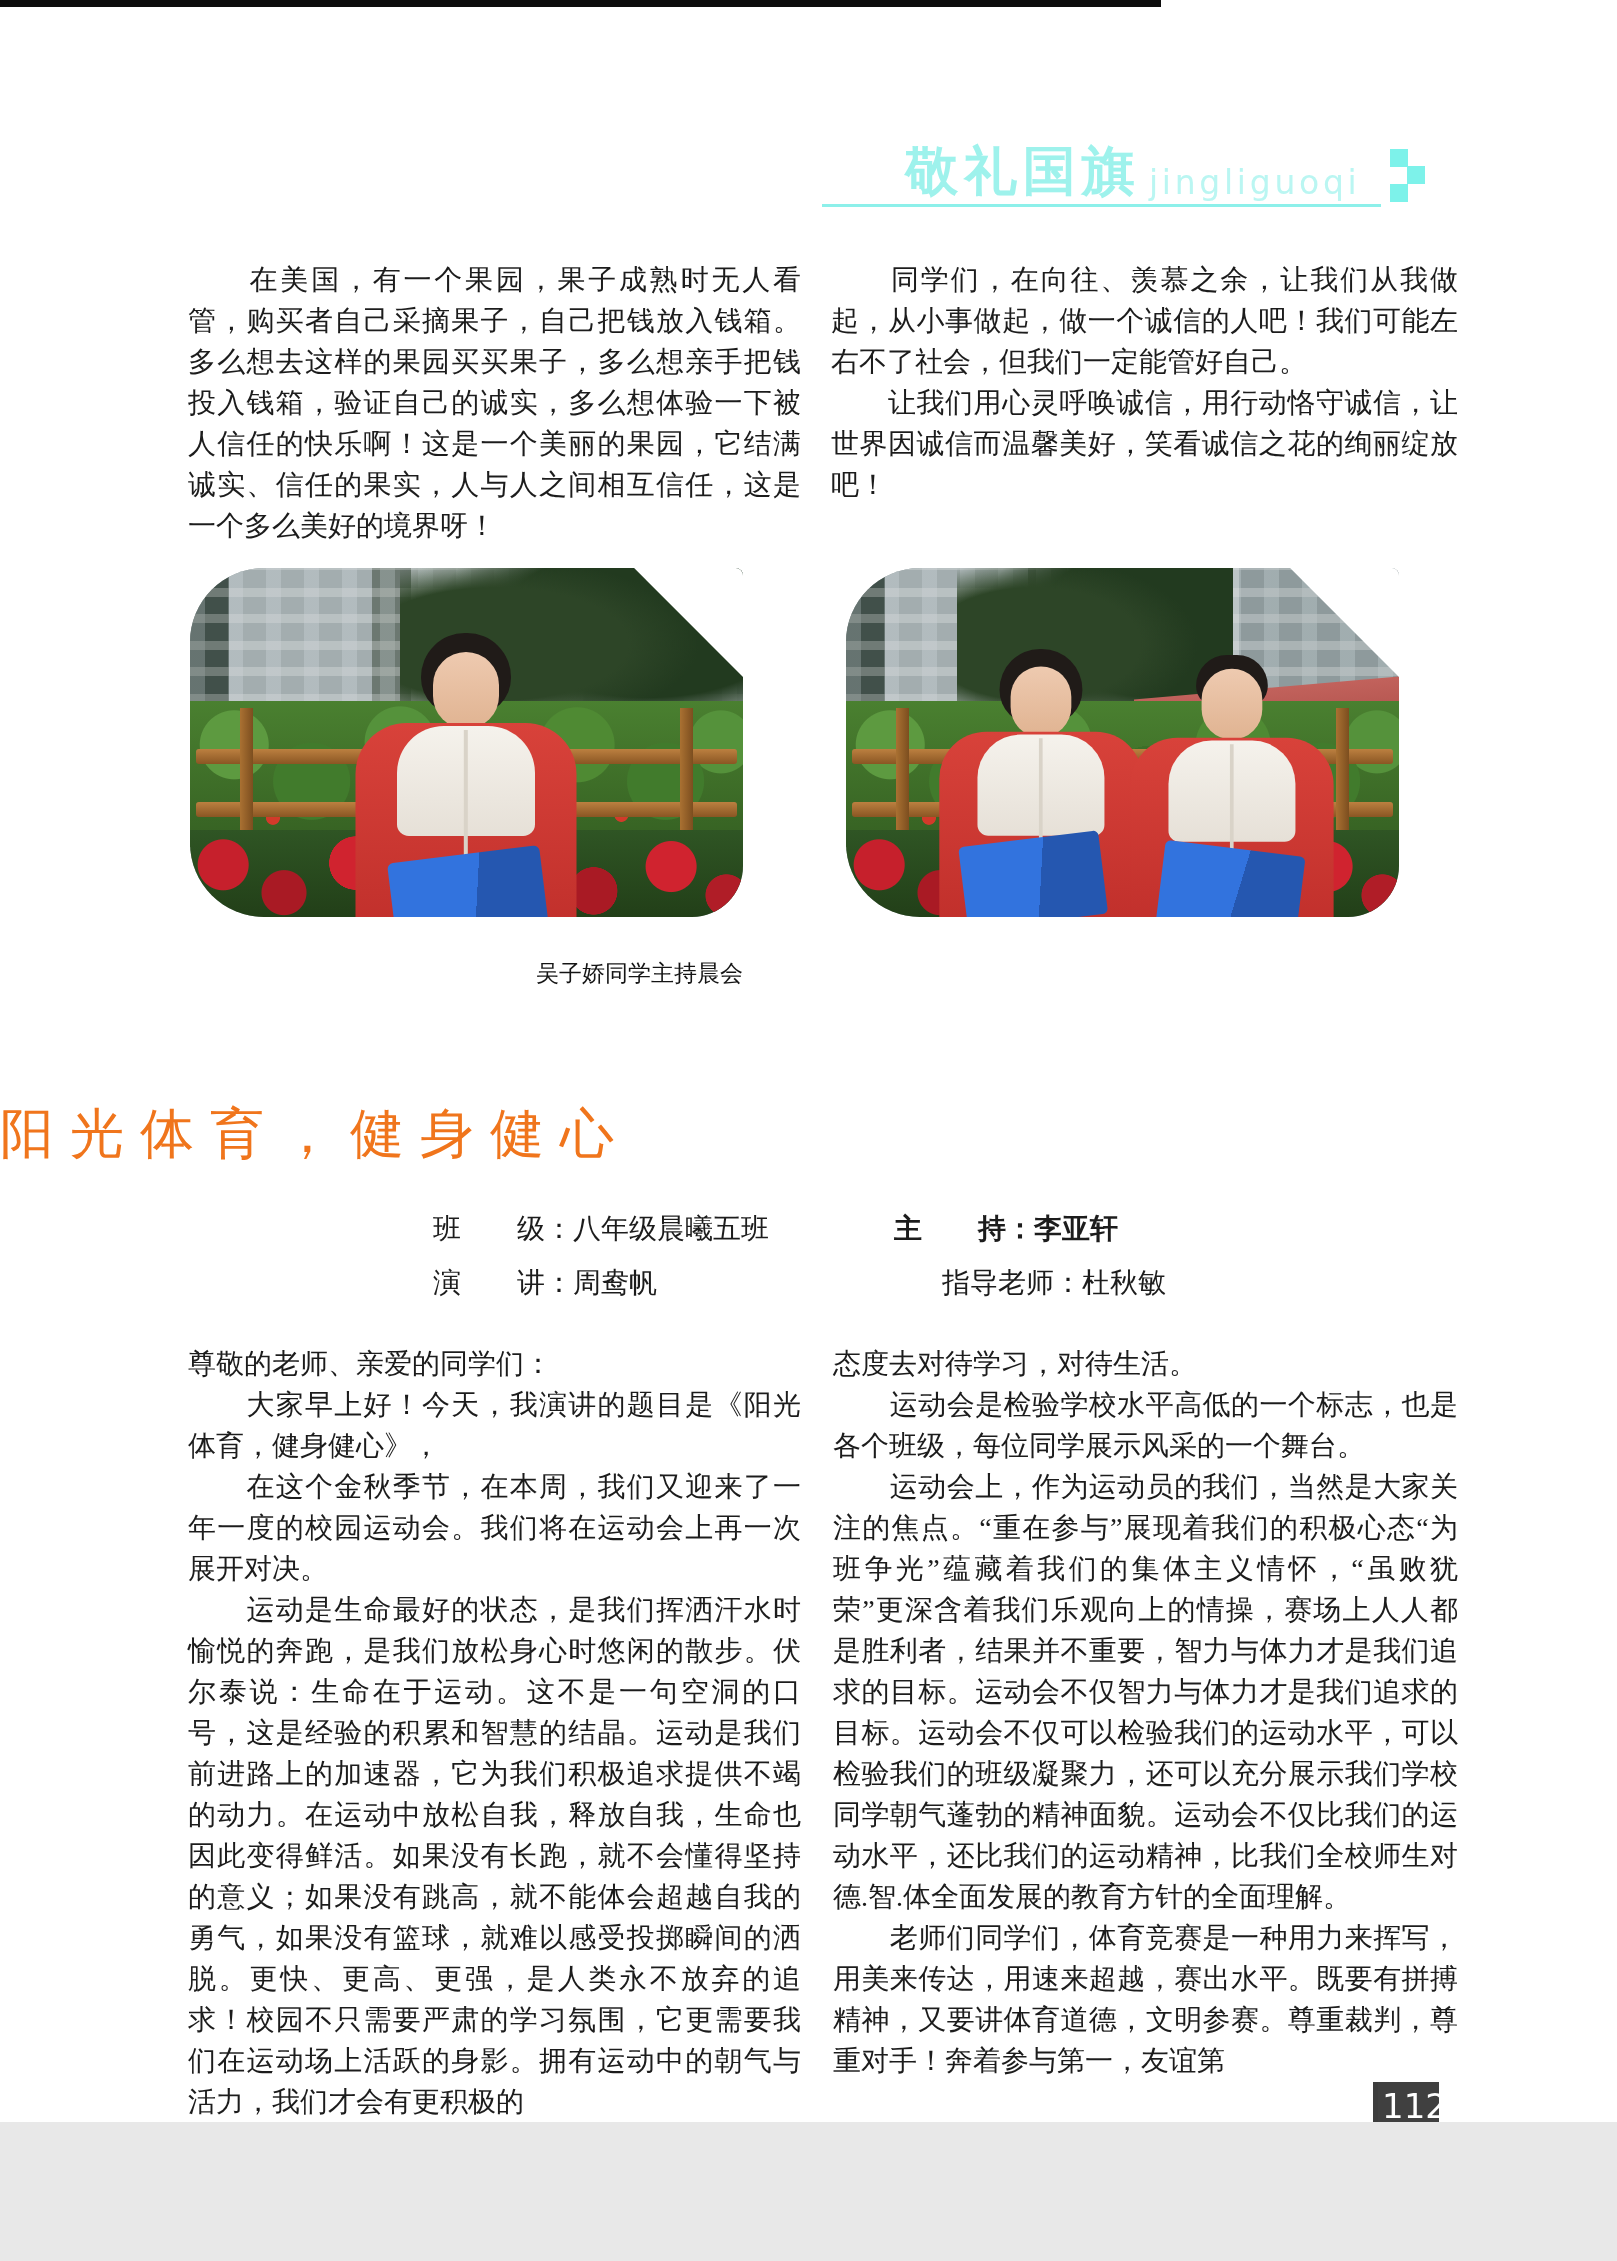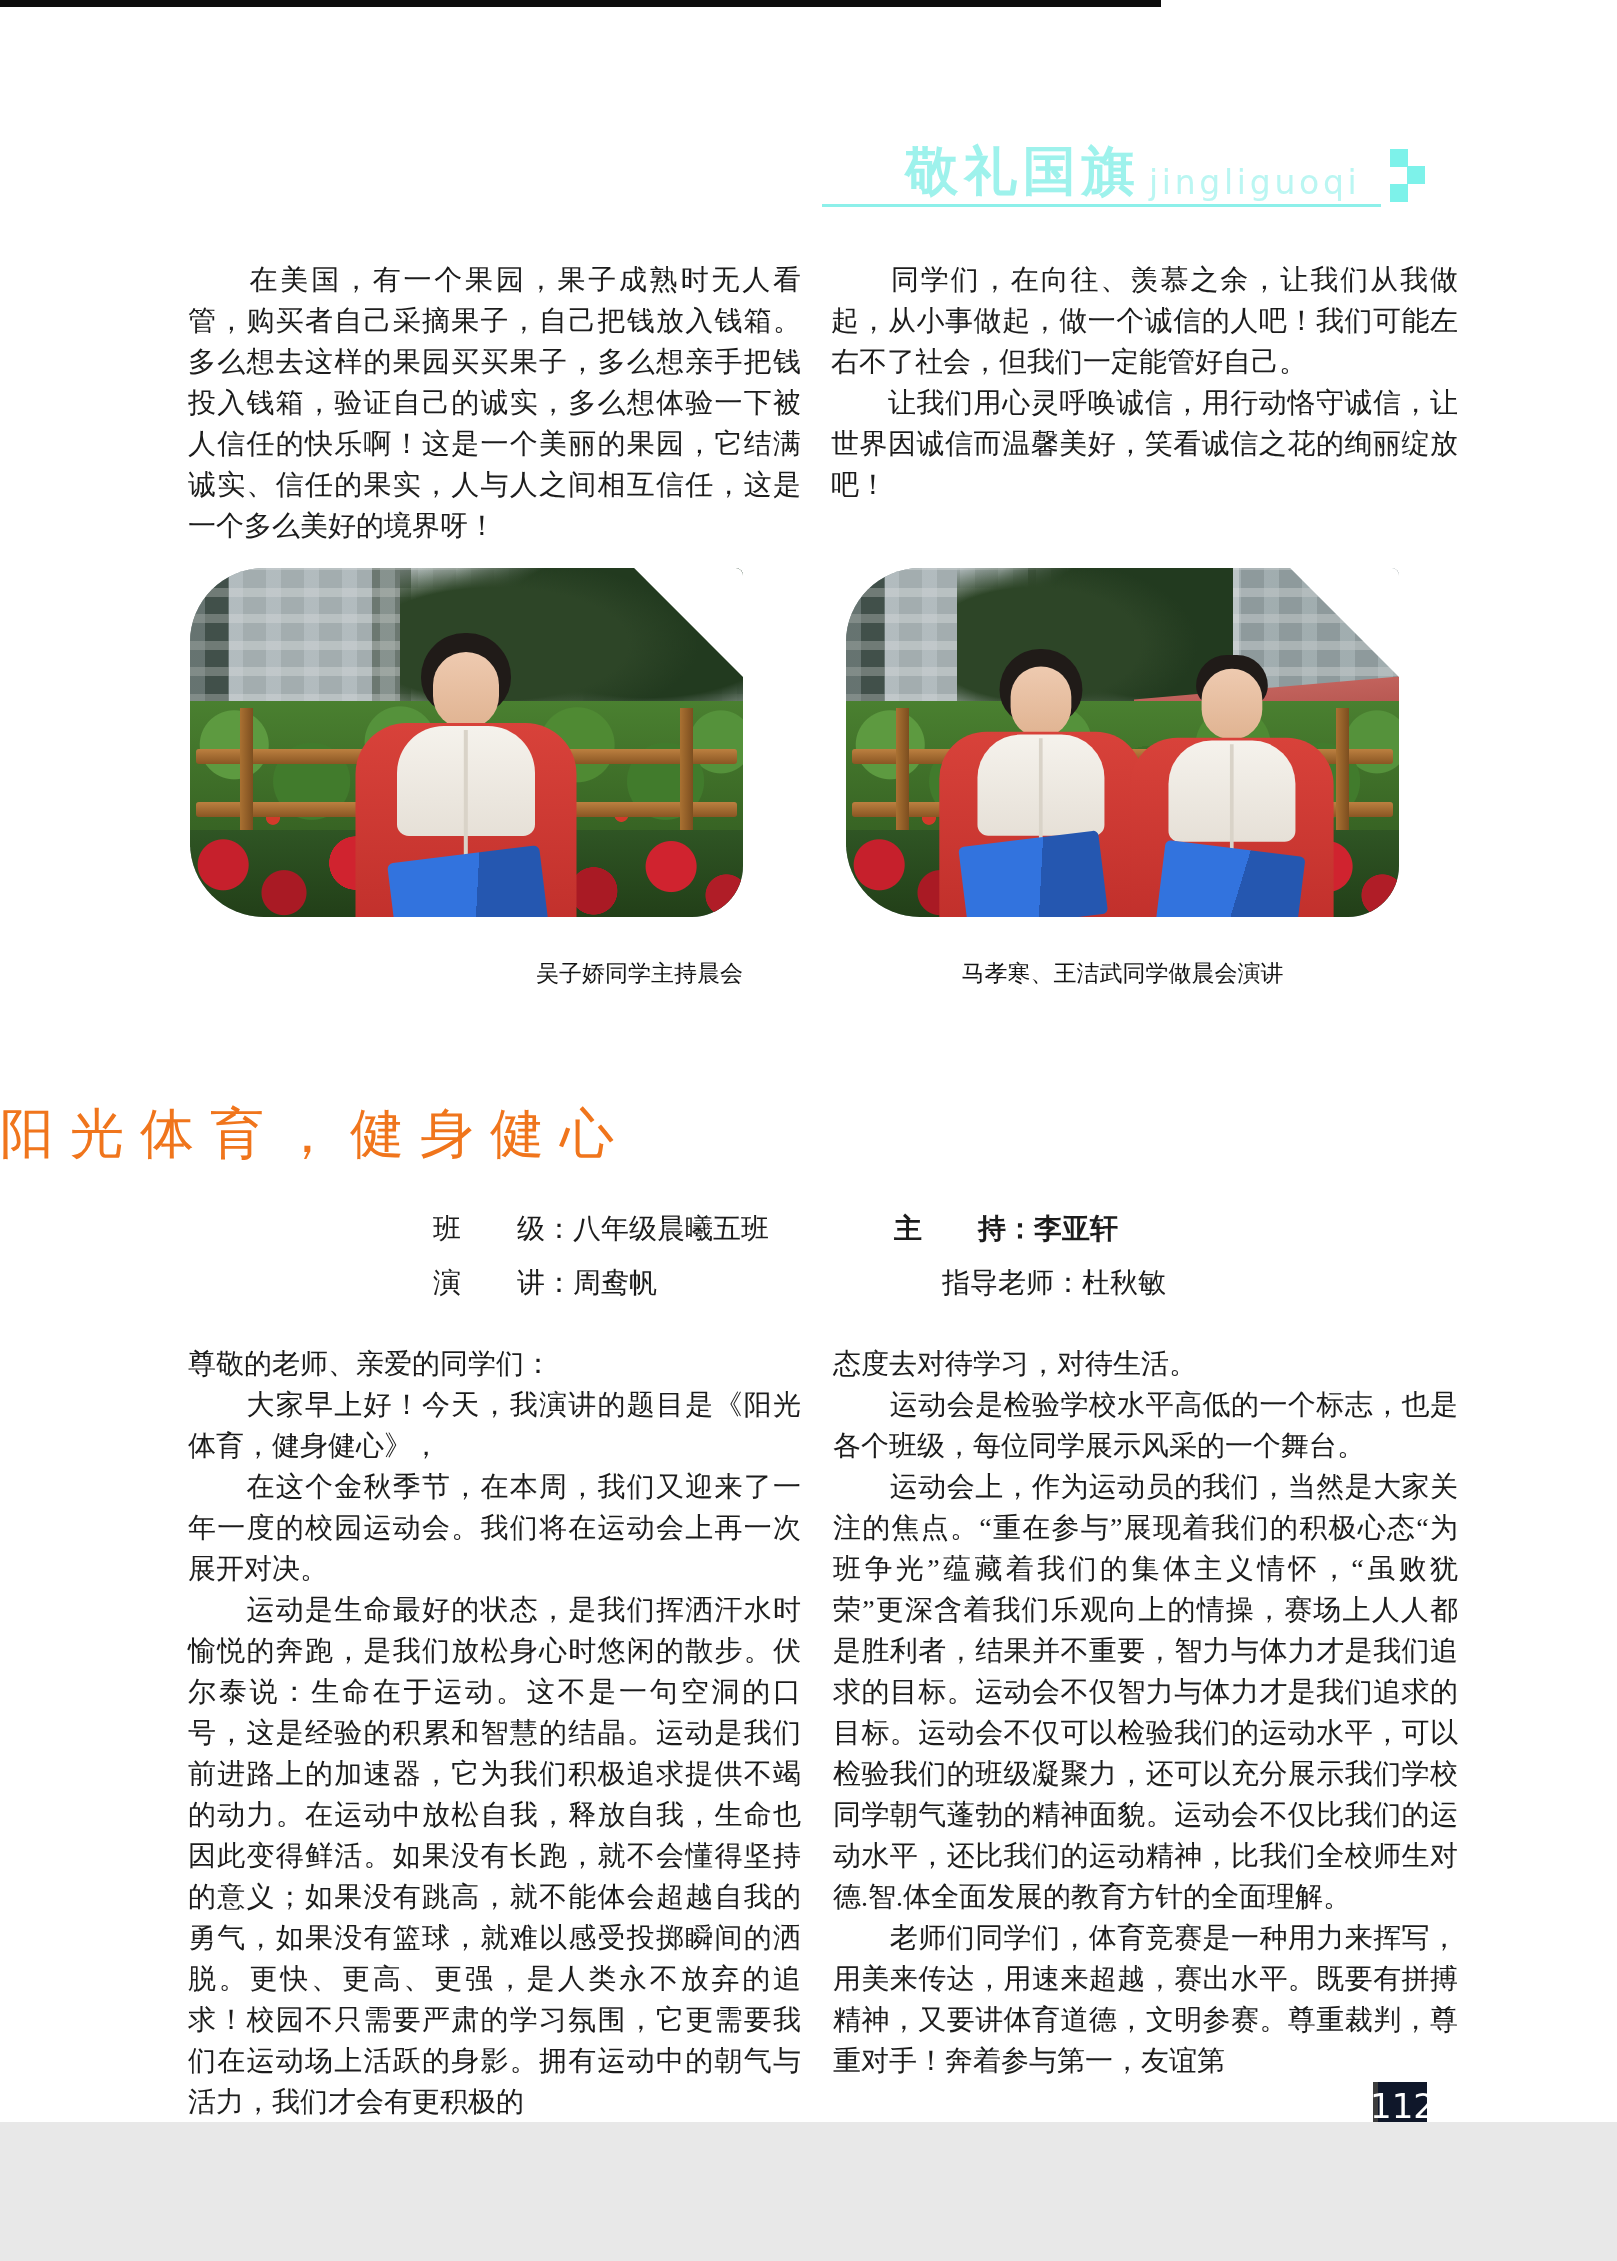--- a/index.html
+++ b/index.html
@@ -96,24 +96,24 @@
       font-family:"DejaVu Serif","Liberation Serif",serif;}
   .meta{position:absolute;font-size:28px;white-space:nowrap;}
   .meta1{left:433px;top:1210px;}
   .meta2{left:433px;top:1264px;}
   .meta3{left:894px;top:1210px;font-weight:bold;}
   .meta4{left:894px;top:1264px;margin-left:48px;}
   .body-left{left:188px;top:1343px;width:613px;}
   .body-right{left:833px;top:1343px;width:625px;}
 
   
-  .pagebox{position:absolute;left:1373px;top:2082px;width:49px;height:47px;background:#0f172a;
+  .pagebox{position:absolute;left:1373px;top:2082px;width:49px;height:47px;background:#404040;
       border-left:5.1px solid #3d3d3d;border-bottom:5.1px solid #3d3d3d;
       display:flex;align-items:center;justify-content:center;
-      color:#ffffff;font-size:34px;font-family:"DejaVu Sans","Liberation Sans",sans-serif;}
+      color:#ffffff;font-size:34px;font-family:"DejaVu Sans","Liberation Sans",sans-serif;padding-left:12px;}
 </style>
 </head>
 <body>
 
 <div class="page">
 
   <div class="scan-strip"></div>
 
   <div class="header-title">敬礼国旗</div>
   <div class="header-pinyin">jingliguoqi</div>
@@ -175,21 +175,20 @@
       <div class="jacket"></div>
       <div class="chest"></div>
       <div class="zip"></div>
       <div class="folder" style="left:40px;top:210px;transform:rotate(7deg);"></div>
     </div>
     <div class="ph-flowers"></div>
     <div class="chamfer"></div>
   </div>
 
   <div class="caption caption1">吴子娇同学主持晨会</div>
-  <div class="caption caption2">马孝寒、王洁武同学做晨会演讲</div>
 
   <div class="article-title">阳光体育，健身健心</div>
 
   <div class="meta meta1">班　　级：八年级晨曦五班</div>
   <div class="meta meta2">演　　讲：周鸯帆</div>
   <div class="meta meta3">主　　持：李亚轩</div>
   <div class="meta meta4">指导老师：杜秋敏</div>
 
   <div class="col body-left">
     <p>尊敬的老师、亲爱的同学们：</p>

